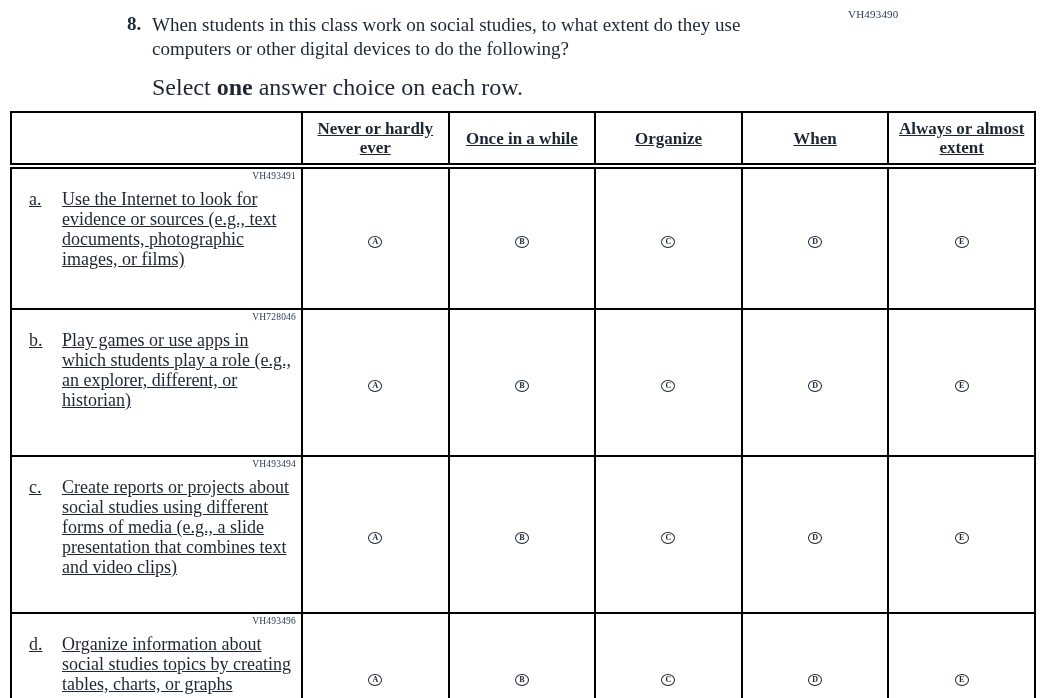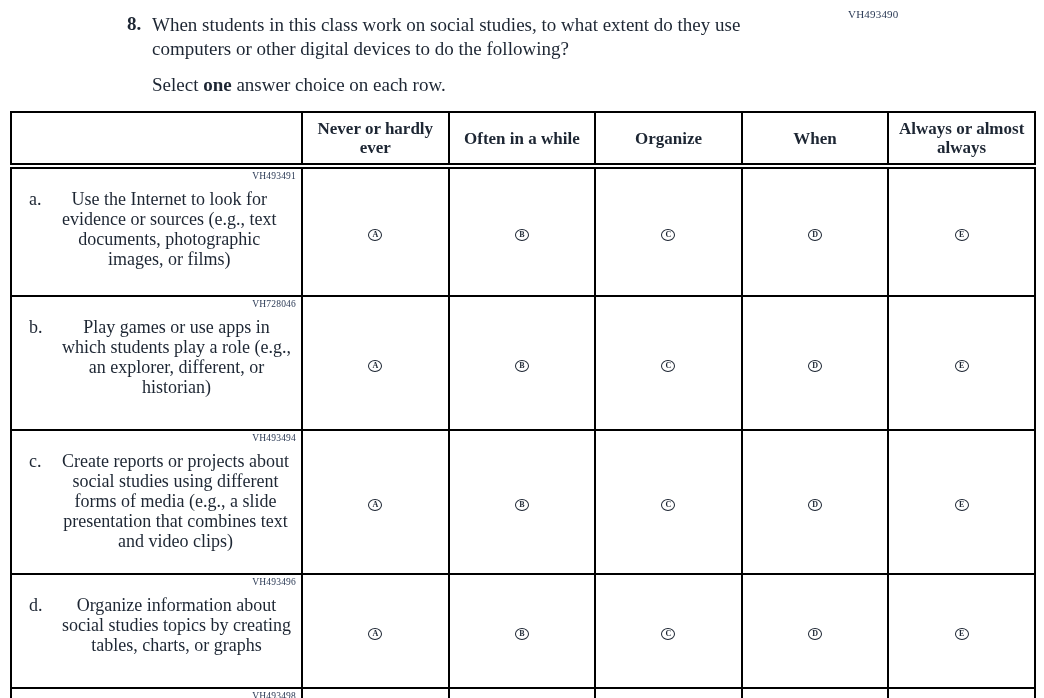--- a/index.html
+++ b/index.html
@@ -14,55 +14,54 @@
   .top-code{
     position:absolute;top:8px;left:848px;
     font-size:11px;letter-spacing:.2px;color:#2b3a55;
   }
   .question{position:absolute;top:13px;left:127px;display:flex;}
   .q-num{font-weight:bold;font-size:19px;width:25px;flex:0 0 25px;}
   .q-text{
     margin:0;font-size:19px;line-height:24px;
     white-space:pre-line;max-width:640px;
   }
-  .q-instr{margin:13px 0 0 0;font-size:19px;}
+  .q-instr{margin:13px 0 0 0;font-size:24px;}
   .q-instr b{font-weight:bold;}
   table.grid{
     position:absolute;top:111px;left:10px;
     border-collapse:collapse;table-layout:fixed;width:1024px;
     background:#fff;
   }
   table.grid col.c-stmt{width:291px;}
   table.grid col.c-opt{width:146.6px;}
-  th,td{border:2px solid #000;}
+  th,td{border:2px solid #000;text-decoration:underline;}
   th{
     height:46px;border-bottom:6px double #000;
     font-size:17px;font-weight:bold;line-height:19px;
     text-align:center;vertical-align:middle;padding:2px 6px;
   }
   td.stmt{
     position:relative;vertical-align:top;
-    padding:20px 4px 2px 17px;
+    padding:20px 4px 15px 17px;
   }
   .row-a td{height:104px;}
   .row-b td{height:110px;margin-top:29px;}
   .row-c td{height:120px;margin-left:20px;}
   .row-d td{height:90px;}
   .row-e td{height:97px;}
   tbody tr:last-child td{border-bottom:3px solid #000;}
   .item-code{
     position:absolute;top:2px;right:5px;
     font-size:9.5px;letter-spacing:.2px;color:#2b3a55;
   }
   .stmt-flex{display:flex;}
   .stmt-letter{flex:0 0 33px;font-size:18px;line-height:20px;}
   .stmt-text{
     font-size:18px;line-height:20px;white-space:pre-line;
     max-width:237px;
-    text-align:center;
   }
   td.opt{text-align:center;vertical-align:middle;}
   .bubble{
     display:inline-flex;align-items:center;justify-content:center;
     width:14px;height:12px;
     border:1px solid #1d2633;border-radius:50%;
     font-size:8px;line-height:1;font-weight:bold;
     color:#1d2633;box-sizing:border-box;
     cursor:pointer;
   }
@@ -89,24 +88,24 @@
         <col class="c-opt">
         <col class="c-opt">
         <col class="c-opt">
         <col class="c-opt">
         <col class="c-opt">
     </colgroup>
     <thead>
       <tr>
         <th></th>
         <th>Never or hardly ever</th>
-        <th>Often in a while</th>
+        <th>Once in a while</th>
         <th>Organize</th>
         <th>When</th>
-        <th>Always or almost always</th>
+        <th>Always or almost extent</th>
       </tr>
     </thead>
     <tbody>
       <tr class="row-a">
         <td class="stmt">
           <span class="item-code">VH493491</span>
           <div class="stmt-flex">
             <span class="stmt-letter">a.</span>
             <span class="stmt-text">Use the Internet to look for
 evidence or sources (e.g., text

